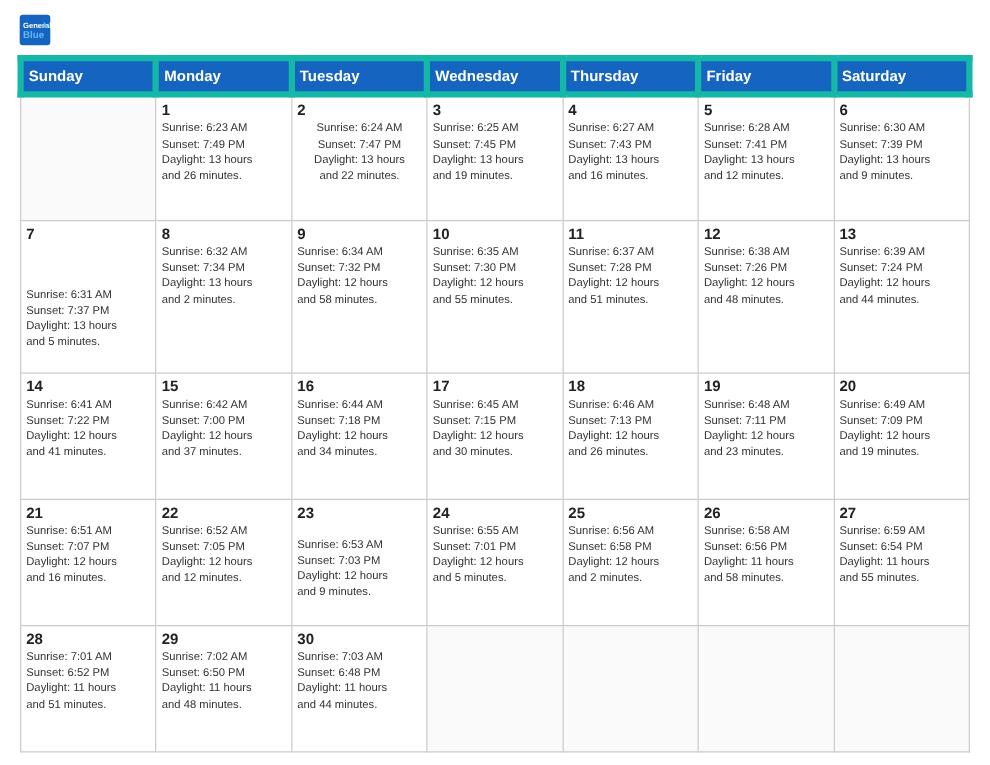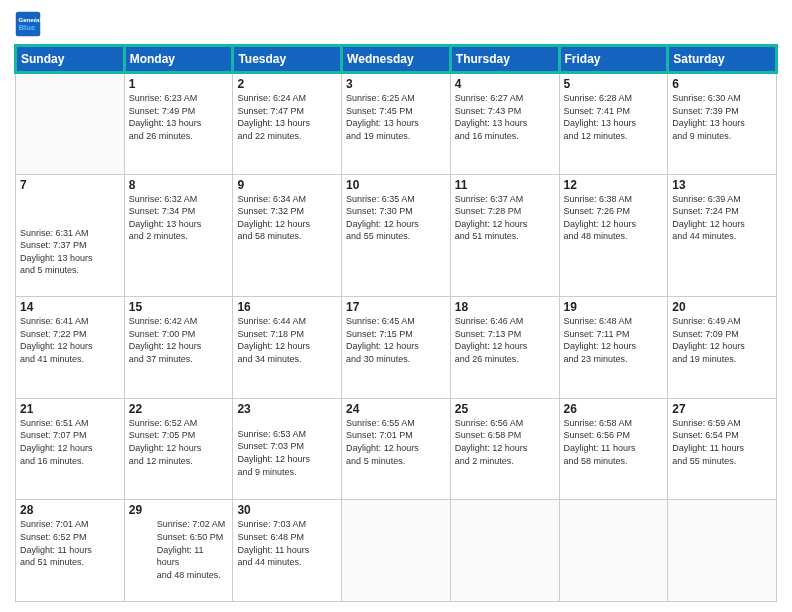--- a/index.html
+++ b/index.html
@@ -62,21 +62,21 @@
       width: 100%;
       table-layout: fixed;
     }
     .calendar th {
       background: #1565C0;
       color: #fff;
       font-size: 12px;
       font-weight: bold;
       padding: 5px 4px;
       text-align: left;
-      border: 3px solid #14b8a6;
+      border: 5px solid #14b8a6;
     }
     .calendar td {
       border: 1px solid #ccc;
       vertical-align: top;
       padding: 3px 4px;
       font-size: 9.5px;
       color: #333;
       width: calc(100%/7);
       height: 88px;
     }
@@ -139,21 +139,21 @@
           <td class="empty-cell"></td>
           <td>
             <span class="day-num">1</span>
             <div class="day-info" style="white-space: pre-line;">Sunrise: 6:23 AM
 Sunset: 7:49 PM
 Daylight: 13 hours
 and 26 minutes.</div>
           </td>
           <td>
             <span class="day-num">2</span>
-            <div class="day-info" style="white-space: pre-line;">Sunrise: 6:24 AM
+            <div class="day-info" style="white-space: pre-line; text-align: center;">Sunrise: 6:24 AM
 Sunset: 7:47 PM
 Daylight: 13 hours
 and 22 minutes.</div>
           </td>
           <td>
             <span class="day-num">3</span>
             <div class="day-info" style="white-space: pre-line;">Sunrise: 6:25 AM
 Sunset: 7:45 PM
 Daylight: 13 hours
 and 19 minutes.</div>
@@ -336,21 +336,21 @@
         <tr class="week-row">
           <td>
             <span class="day-num">28</span>
             <div class="day-info" style="white-space: pre-line;">Sunrise: 7:01 AM
 Sunset: 6:52 PM
 Daylight: 11 hours
 and 51 minutes.</div>
           </td>
           <td>
             <span class="day-num">29</span>
-            <div class="day-info" style="white-space: pre-line; margin-left: 28px;">Sunrise: 7:02 AM
+            <div class="day-info" style="white-space: pre-line;">Sunrise: 7:02 AM
 Sunset: 6:50 PM
 Daylight: 11 hours
 and 48 minutes.</div>
           </td>
           <td>
             <span class="day-num">30</span>
             <div class="day-info" style="white-space: pre-line;">Sunrise: 7:03 AM
 Sunset: 6:48 PM
 Daylight: 11 hours
 and 44 minutes.</div>

